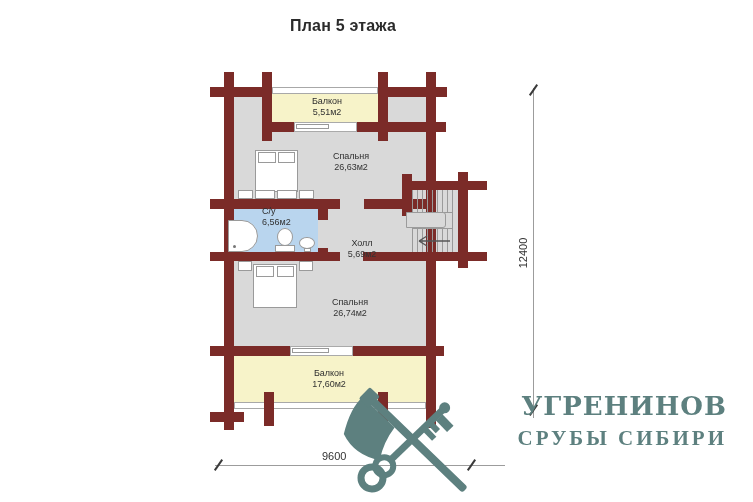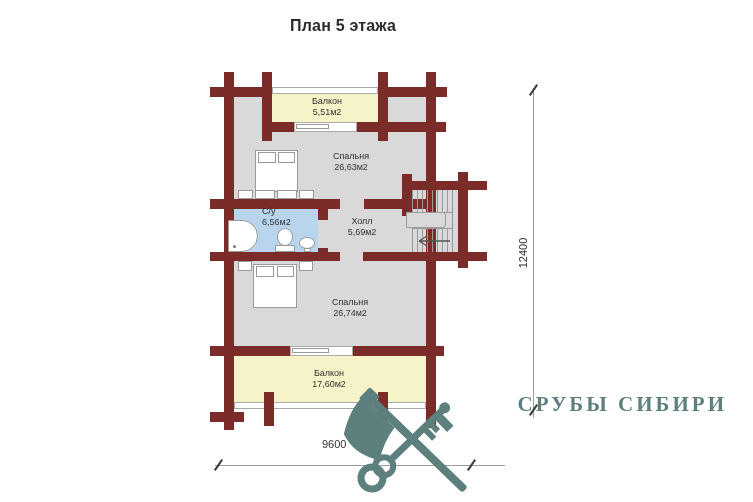--- a/index.html
+++ b/index.html
@@ -156,21 +156,21 @@
     <div>5,51м2</div>
   </div>
   <div class="room-label" style="left:351px;top:151px;">
     <div class="rname">Спальня</div>
     <div>26,63м2</div>
   </div>
   <div class="room-label" style="left:275px;top:206px;text-align:left;transform:none;left:262px;">
     <div class="rname">С/у</div>
     <div>6,56м2</div>
   </div>
-  <div class="room-label" style="left:362px;top:216px;">
+  <div class="room-label" style="left:362px;top:238px;">
     <div class="rname">Холл</div>
     <div>5,69м2</div>
   </div>
   <div class="room-label" style="left:350px;top:297px;">
     <div class="rname">Спальня</div>
     <div>26,74м2</div>
   </div>
   <div class="room-label" style="left:329px;top:368px;">
     <div class="rname">Балкон</div>
     <div>17,60м2</div>
@@ -180,21 +180,21 @@
     <div class="dim-line" style="left:533px;top:88px;width:1px;height:330px;"></div>
     <div class="dim-tick" style="left:527px;top:89px;transform:rotate(-55deg);"></div>
     <div class="dim-tick" style="left:527px;top:409px;transform:rotate(-55deg);"></div>
     <div class="dim-text" style="left:503px;top:247px;transform:rotate(-90deg);transform-origin:center;width:40px;text-align:center;">12400</div>
   </div>
 
   <div>
     <div class="dim-line" style="left:215px;top:465px;width:290px;height:1px;"></div>
     <div class="dim-tick" style="left:212px;top:464px;transform:rotate(-55deg);"></div>
     <div class="dim-tick" style="left:465px;top:464px;transform:rotate(-55deg);"></div>
-    <div class="dim-text" style="left:322px;top:438px;">9600</div>
+    <div class="dim-text" style="left:322px;top:450px;">9600</div>
   </div>
 </div>
 
 <svg style="left:345px;top:350px;" width="180" height="152" viewBox="0 0 180 152">
 
   <g transform="translate(120,140) rotate(-46)" fill="var(--logo)">
     <rect x="-4" y="-132" width="8" height="132" rx="3"></rect>
     <path d="M -44,-126 Q -20,-140 -4,-138 L -4,-94 Q -22,-92 -38,-82 Q -52,-104 -44,-126 Z"></path>
     <rect x="-8" y="-140" width="16" height="14" rx="2"></rect>
   </g>
@@ -204,14 +204,15 @@
     <circle cx="0" cy="-17" r="9" fill="none" stroke="var(--logo)" stroke-width="6"></circle>
     <rect x="-3.5" y="-98" width="7" height="75" fill="var(--logo)"></rect>
     <circle cx="0" cy="-101" r="5.5" fill="var(--logo)"></circle>
     <rect x="3" y="-95" width="16" height="9" fill="var(--logo)"></rect>
     <rect x="3" y="-83" width="9" height="6" fill="var(--logo)"></rect>
     <rect x="3" y="-75" width="12" height="6" fill="var(--logo)"></rect>
   </g>
 </svg>
 
 <div id="logo-text">
+  <div id="logo-line2">УГРЕНИНОВ</div>
   <div id="logo-line3">СРУБЫ СИБИРИ</div>
 </div>
 
 </body></html>

